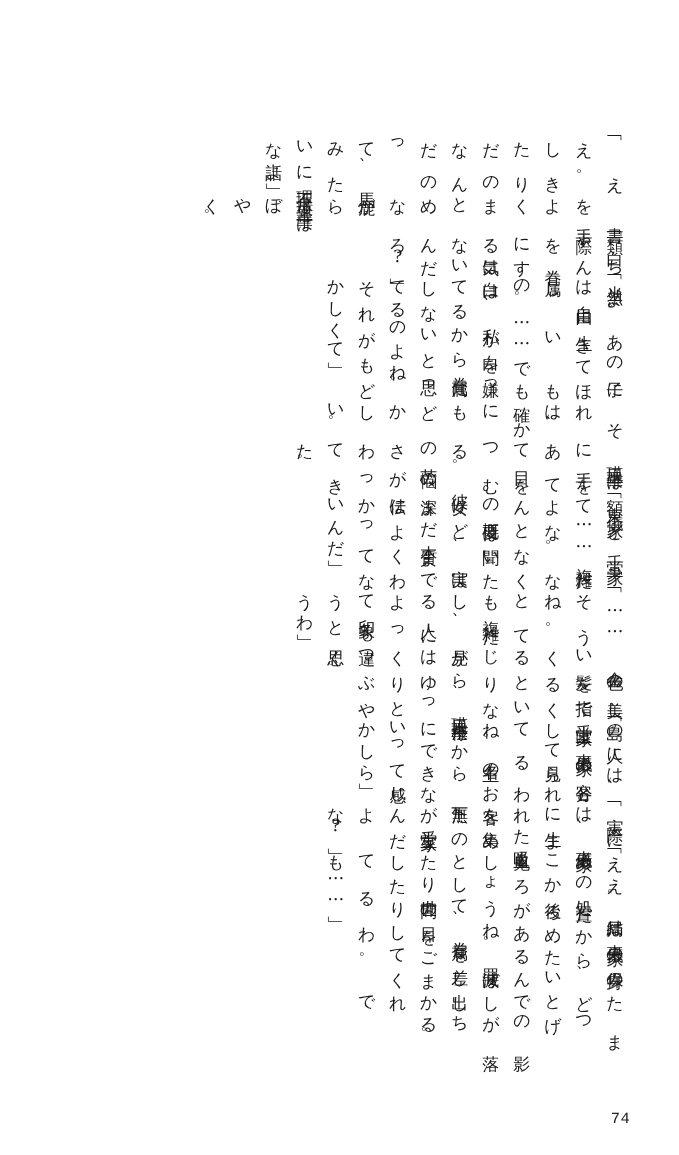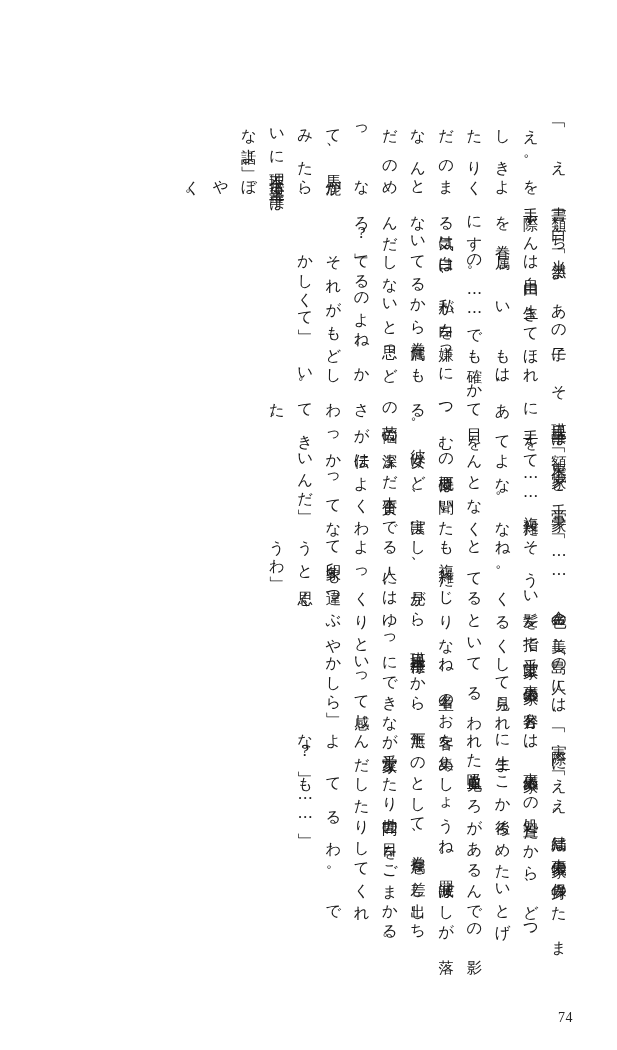--- a/index.html
+++ b/index.html
@@ -52,21 +52,21 @@
     letter-spacing: 1.2px;
     text-align: justify;
     white-space: normal;
     word-break: normal;
   }
   #page-number {
     position: absolute;
     right: 44px;
     bottom: 24px;
     font-size: 14px;
-    font-family: Liberation Serif, serif;
+    font-family: Liberation Mono, monospace;
     color: #222;
     letter-spacing: 0.5px;
   }
 </style>
 </head>
 <body>
 
 <div id="page">
   <div id="text-block">
     <p class="para">「ええ。しきたりだのなんだのって、馬鹿みたいに理不尽な話よ」</p>

